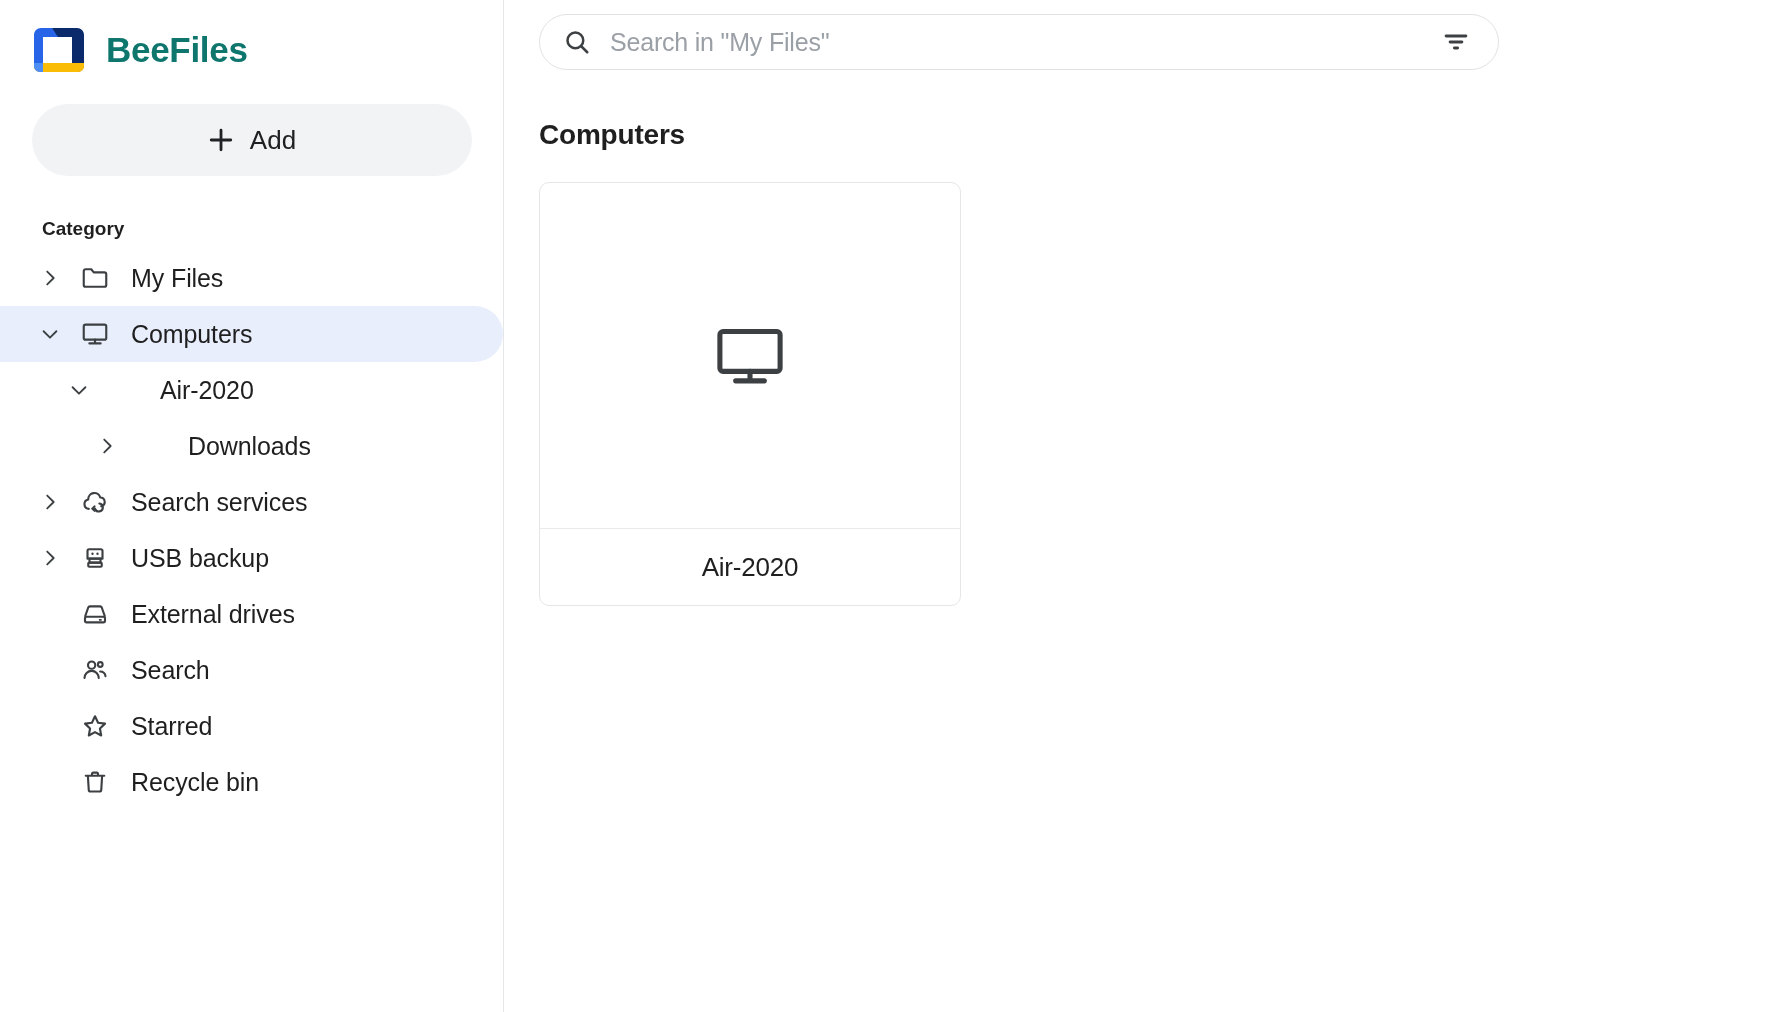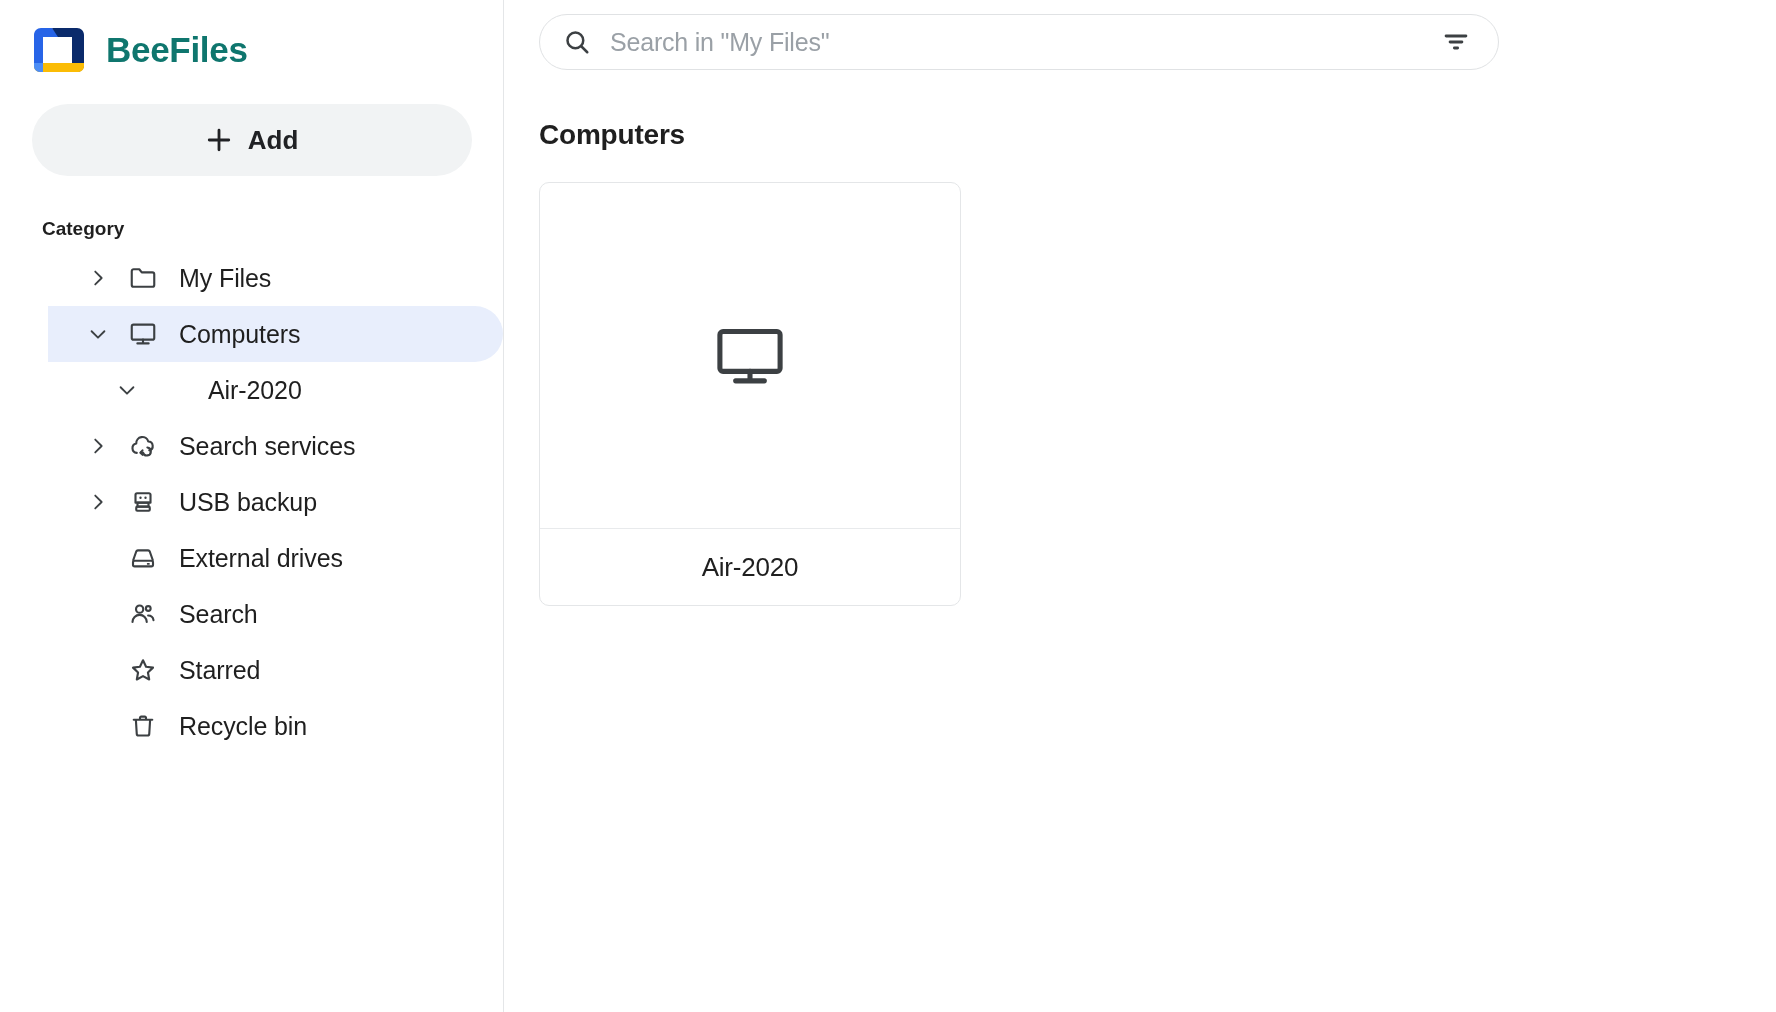--- a/index.html
+++ b/index.html
@@ -54,42 +54,41 @@
     display: flex;
     align-items: center;
     justify-content: center;
     gap: 16px;
     cursor: pointer;
     font-family: inherit;
   }
   .add-plus { width: 26px; height: 26px; display: block; }
   .add-label {
     font-size: 26px;
-    font-weight: 700;
+    font-weight: 400;
     color: #202124;
     text-align: right;
   }
 
   .section-title {
     margin: 42px 0 10px 42px;
     font-size: 19px;
     font-weight: 700;
     color: #1f1f1f;
   }
 
   .nav-list { list-style: none; }
 
   .nav-item {
     display: flex;
     align-items: center;
     height: 56px;
     border-radius: 0 28px 28px 0;
     cursor: pointer;
     position: relative;
-    margin-left: 48px;
   }
   .nav-item.active { background: #e8eefc; }
 
   .twisty {
     width: 34px;
     height: 34px;
     flex: 0 0 34px;
     display: flex;
     align-items: center;
     justify-content: center;
@@ -284,20 +283,29 @@
       <li class="nav-item level-2">
         <span class="twisty">
           <svg width="22" height="22" viewBox="0 0 24 24" fill="none" xmlns="http://www.w3.org/2000/svg">
             <path d="M5 9 L12 16 L19 9" stroke="#3c4043" stroke-width="2" stroke-linecap="round" stroke-linejoin="round"></path>
           </svg>
         </span>
         <span class="nav-icon blank"></span>
         <span class="nav-label">Air-2020</span>
       </li>
 
+      <li class="nav-item level-3">
+        <span class="twisty">
+          <svg width="22" height="22" viewBox="0 0 24 24" fill="none" xmlns="http://www.w3.org/2000/svg">
+            <path d="M9 5 L16 12 L9 19" stroke="#3c4043" stroke-width="2" stroke-linecap="round" stroke-linejoin="round"></path>
+          </svg>
+        </span>
+        <span class="nav-icon blank"></span>
+        <span class="nav-label">Downloads</span>
+      </li>
 
       <li class="nav-item level-1">
         <span class="twisty">
           <svg width="22" height="22" viewBox="0 0 24 24" fill="none" xmlns="http://www.w3.org/2000/svg">
             <path d="M9 5 L16 12 L9 19" stroke="#3c4043" stroke-width="2" stroke-linecap="round" stroke-linejoin="round"></path>
           </svg>
         </span>
         <span class="nav-icon">
           <svg width="30" height="30" viewBox="0 0 24 24" fill="none" xmlns="http://www.w3.org/2000/svg">
             <path d="M7 17.5 A3.8 3.8 0 0 1 6.6 10 A4.9 4.9 0 0 1 16.2 8.4 A3.6 3.6 0 0 1 17 15.5" stroke="#3c4043" stroke-width="1.7" stroke-linecap="round" stroke-linejoin="round"></path>

